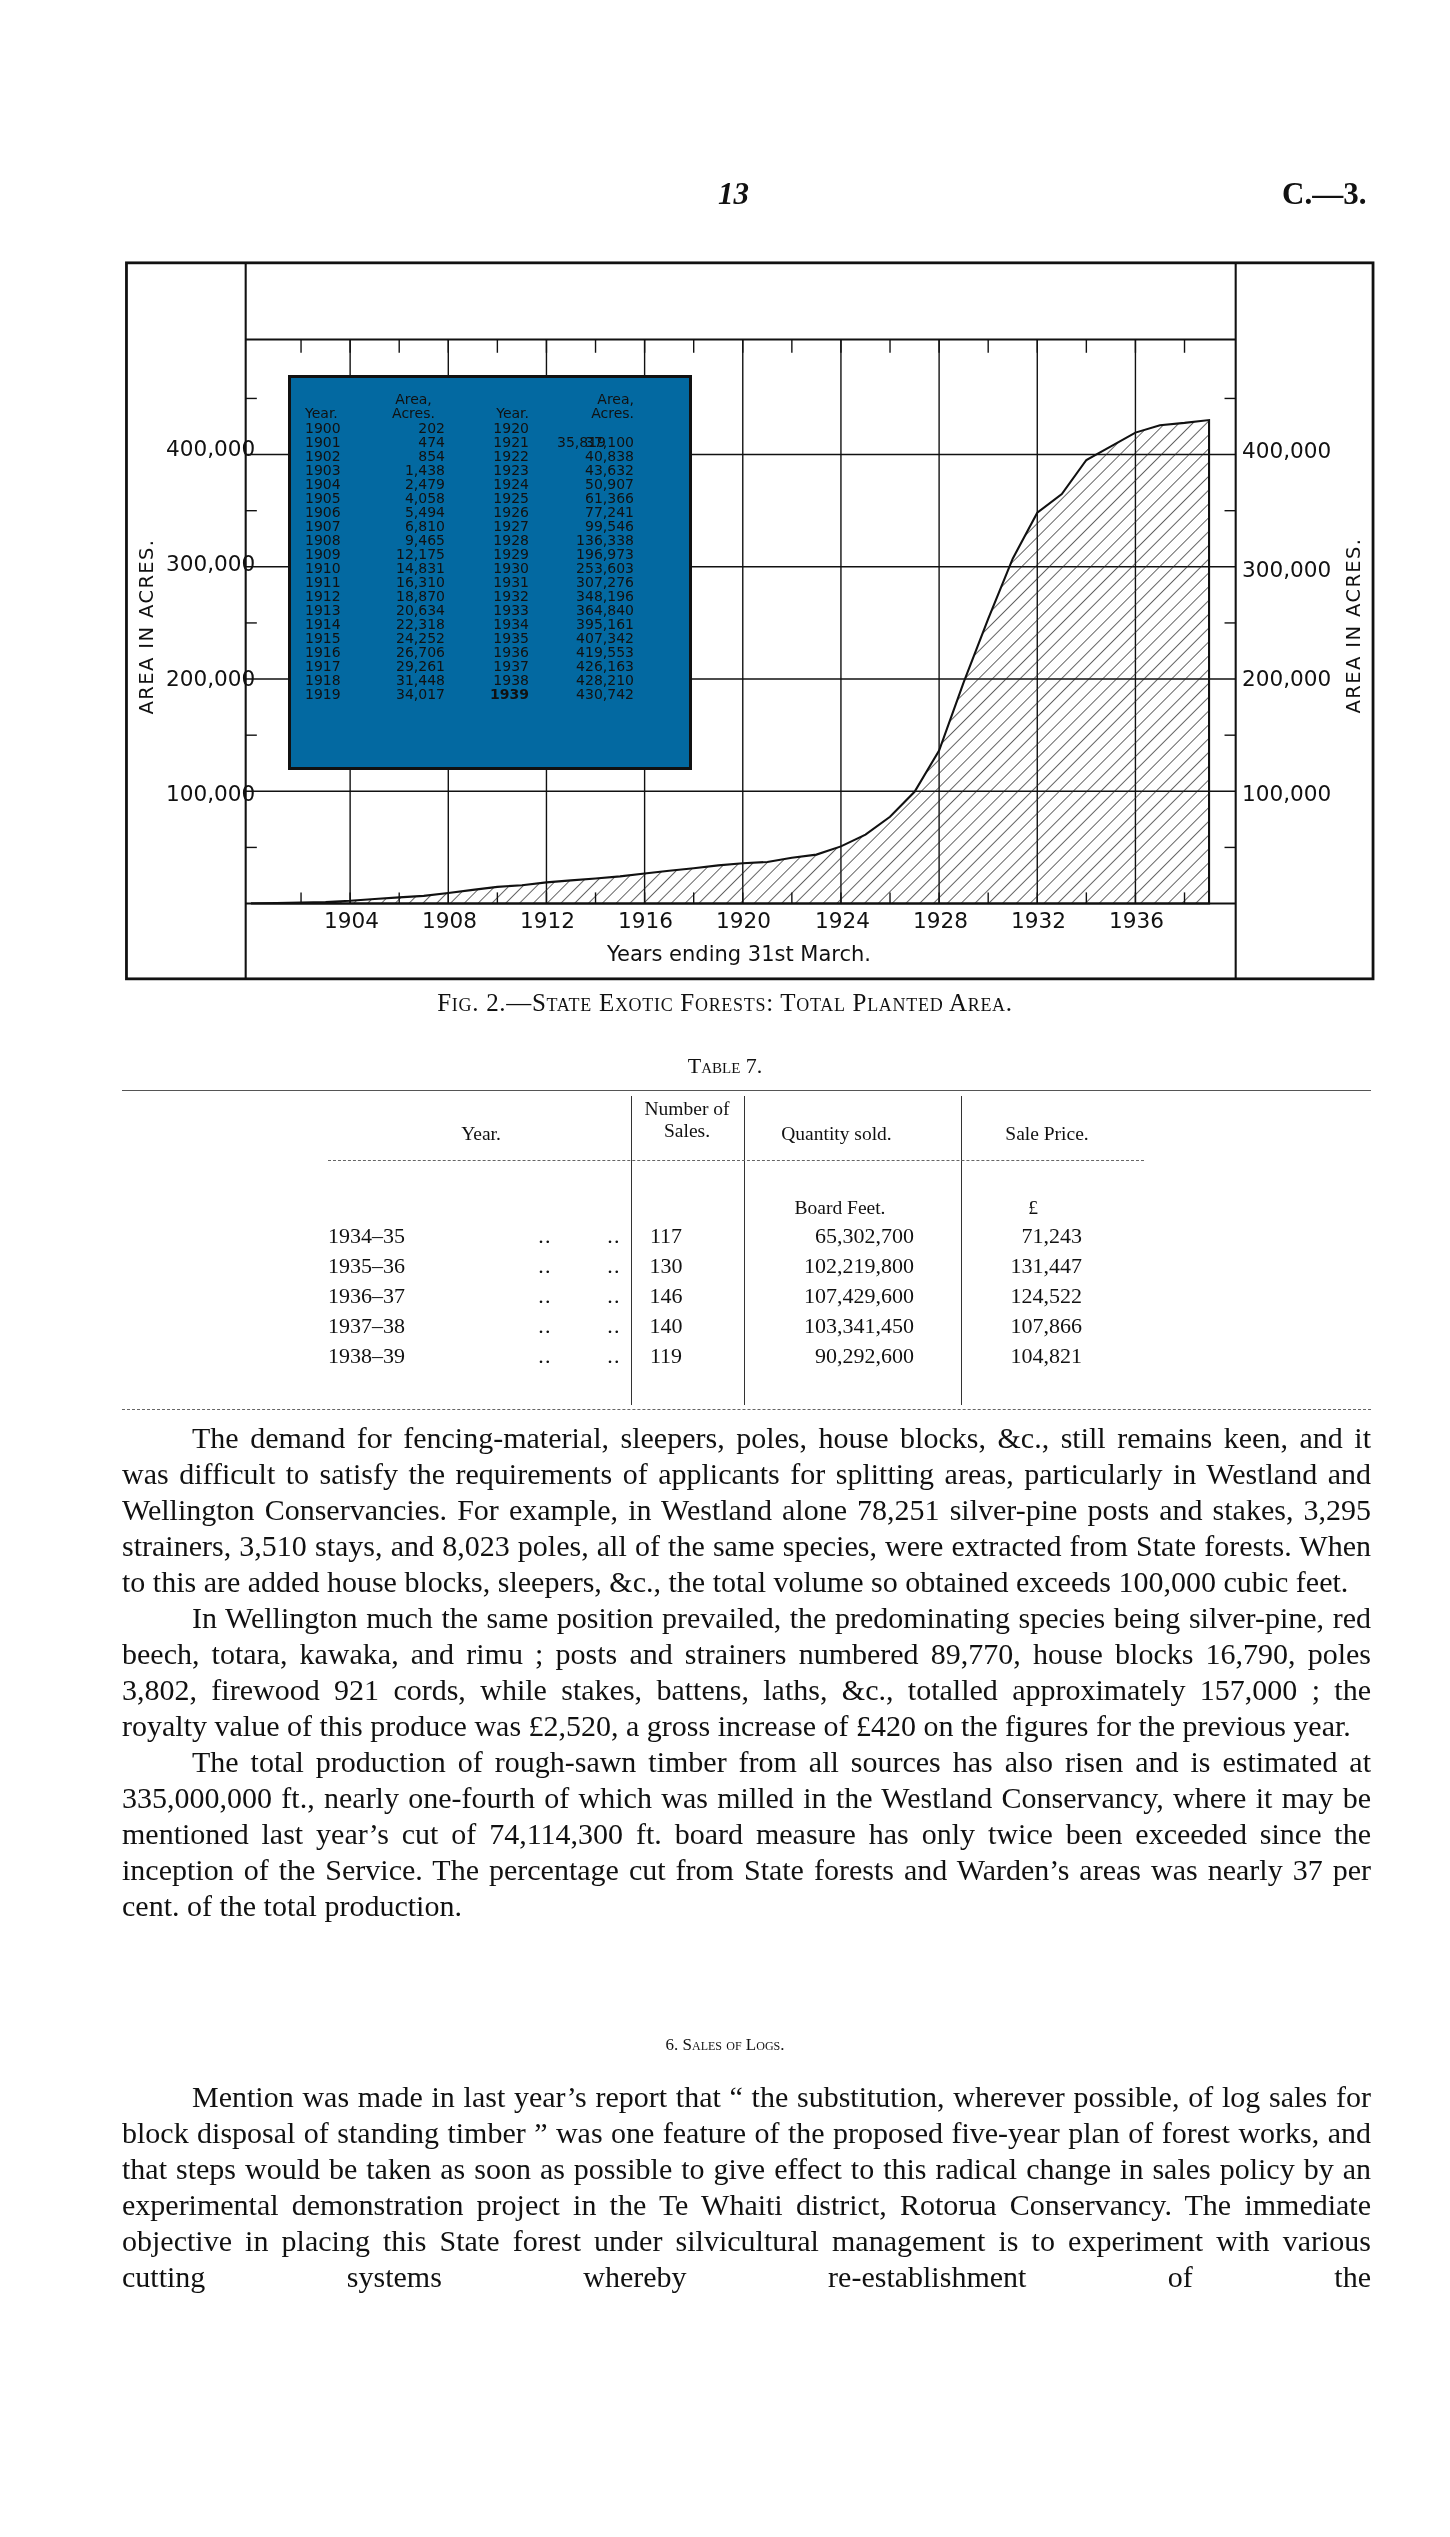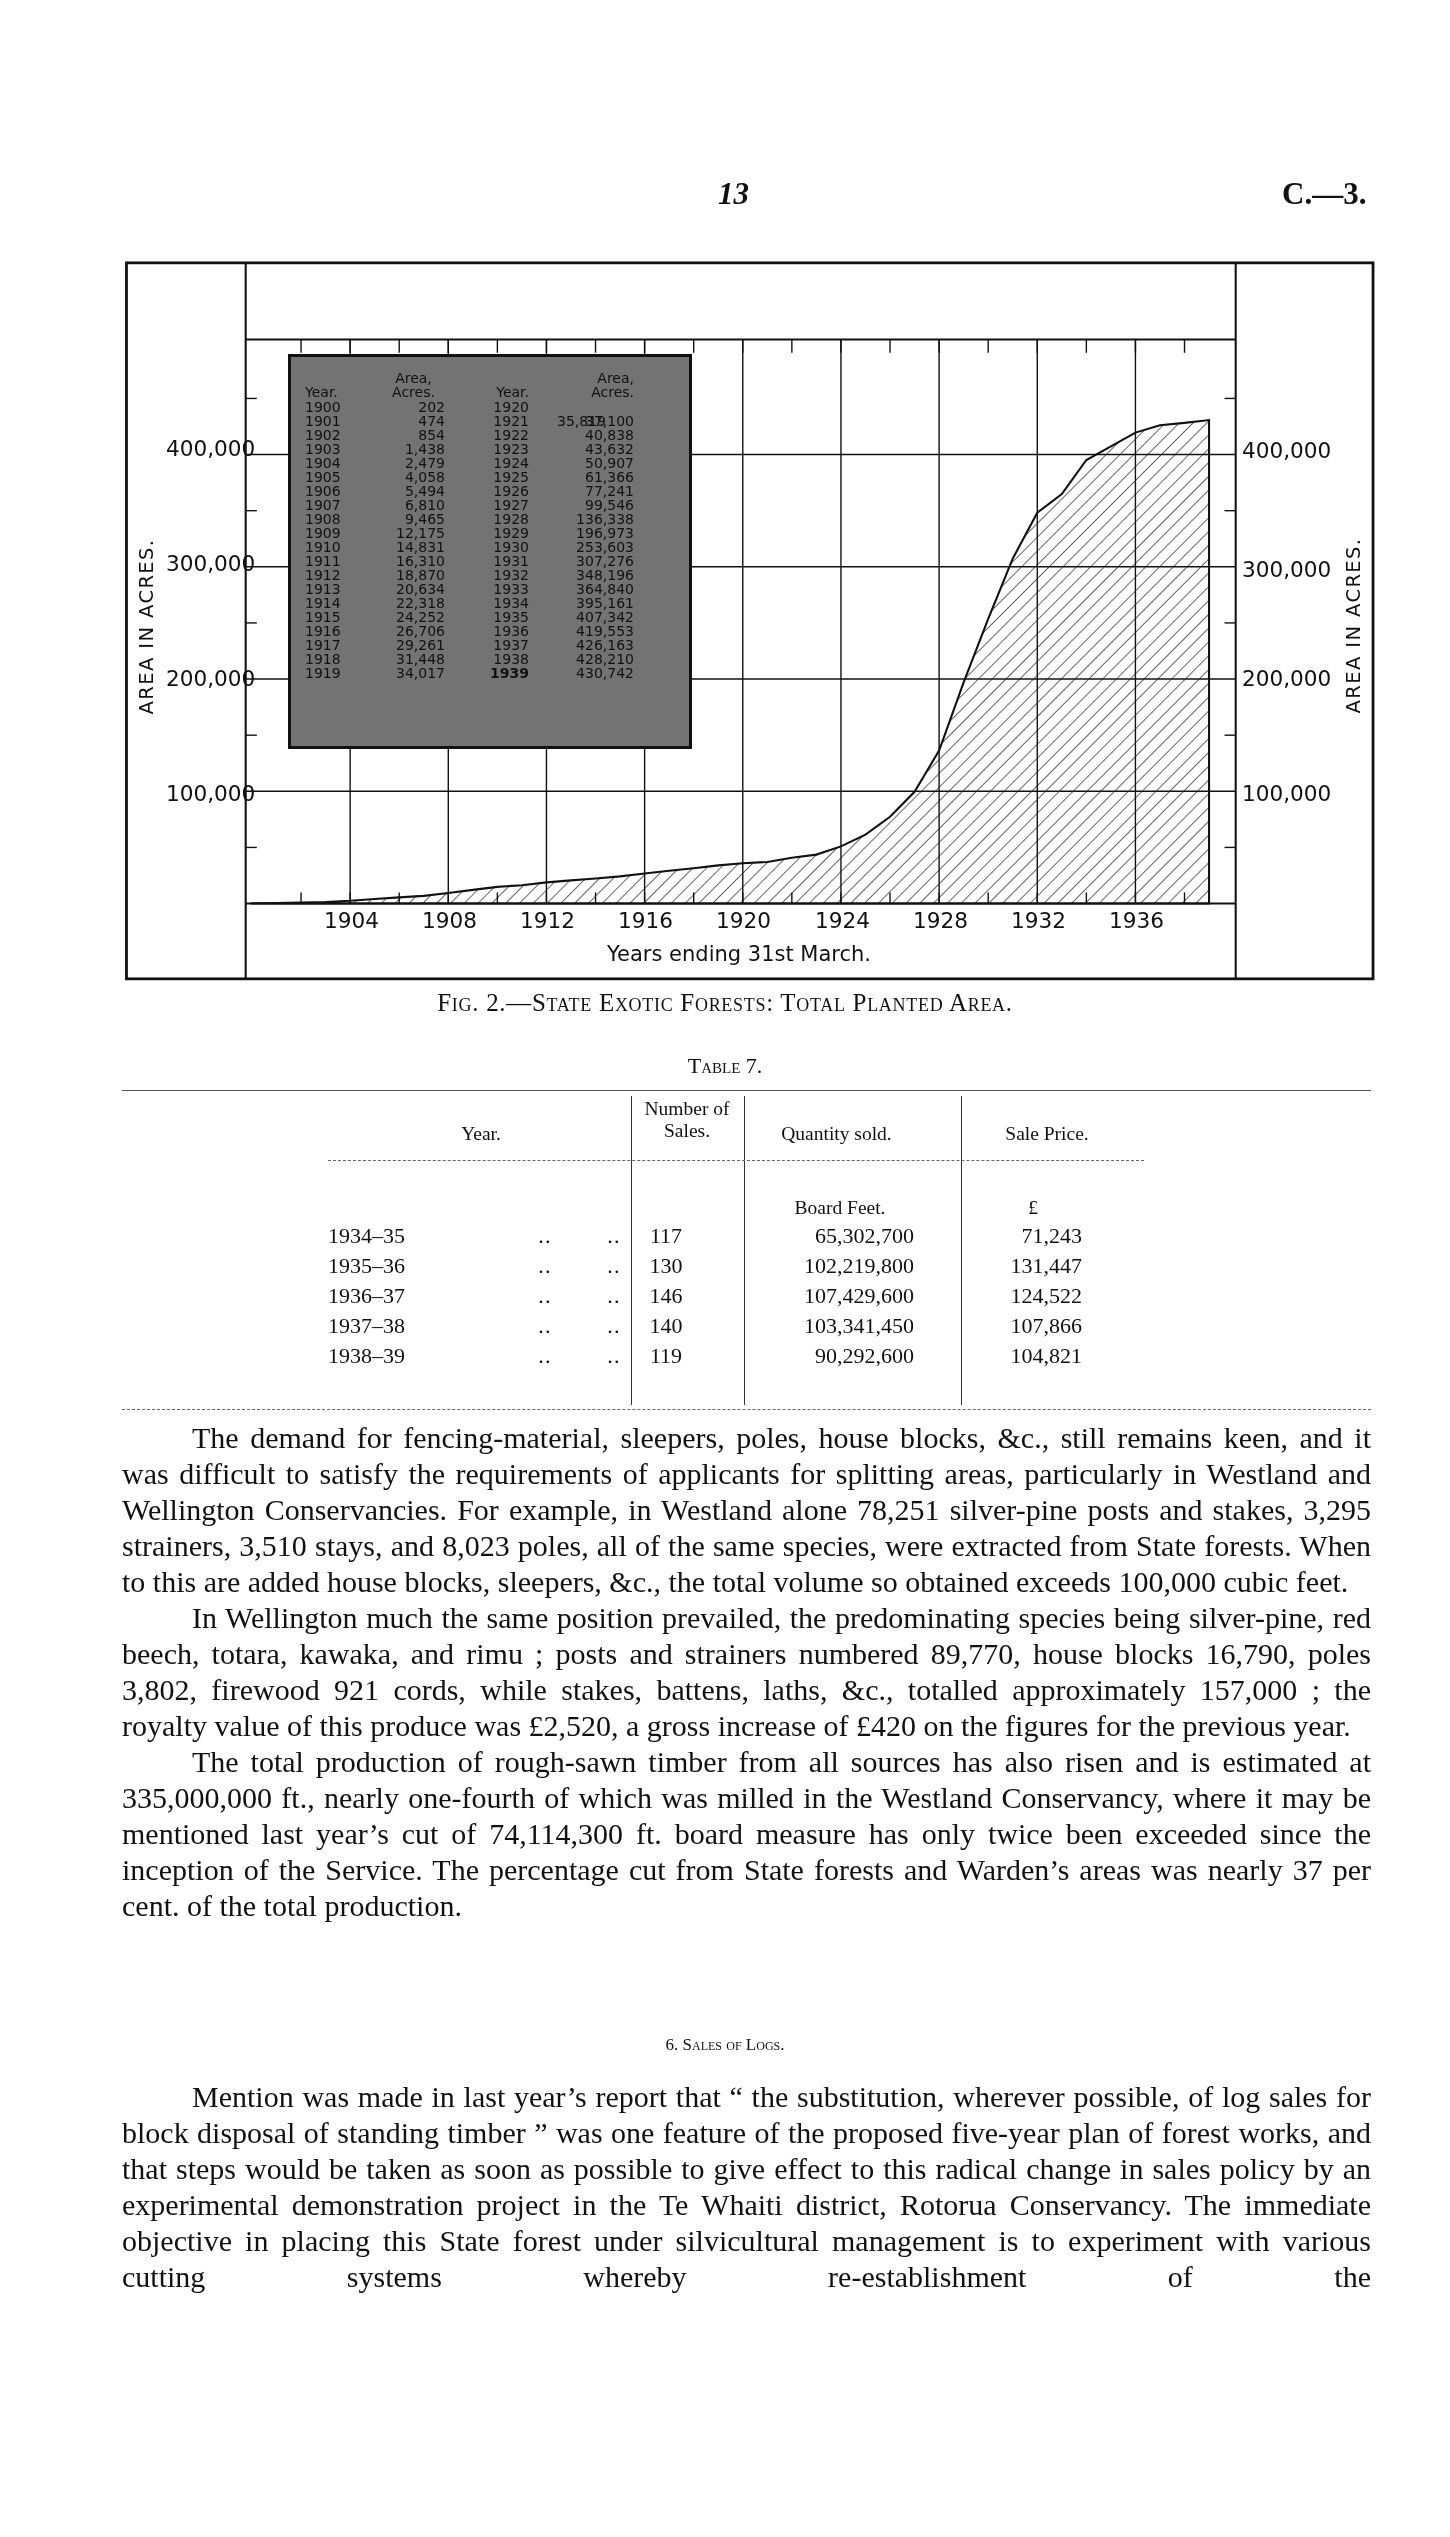--- a/index.html
+++ b/index.html
@@ -128,21 +128,21 @@
       <div class="abs sans" style="left: 520px; top: 908px; font-size: 21.6px;">1912</div>
       <div class="abs sans" style="left: 618px; top: 908px; font-size: 21.6px;">1916</div>
       <div class="abs sans" style="left: 716px; top: 908px; font-size: 21.6px;">1920</div>
       <div class="abs sans" style="left: 815px; top: 908px; font-size: 21.6px;">1924</div>
       <div class="abs sans" style="left: 913px; top: 908px; font-size: 21.6px;">1928</div>
       <div class="abs sans" style="left: 1011px; top: 908px; font-size: 21.6px;">1932</div>
       <div class="abs sans" style="left: 1109px; top: 908px; font-size: 21.6px;">1936</div>
     </div>
 <div class="abs sans" style="left:607px;top:942px;font-size:21px;">Years ending 31st March.</div>
 
-<div class="abs" style="left:288px;top:354px;width:398px;height:389px;border:3.5px solid #111;background:#737373;">
+<div class="abs" style="left:288px;top:375px;width:398px;height:389px;border:3.5px solid #111;background:#0369a1;">
   <div class="abs mini-table" style="left:14px;top:14px;width:370px;">
     <div style="display:flex;height:14px;">
       <span style="width:77px;"></span>
       <span style="width:63px;text-align:center;">Area,</span>
       <span style="width:84px;"></span>
       <span style="width:105px;text-align:right;padding-right:14px;">Area,</span>
     </div>
     <div style="display:flex;height:15.3px;">
       <span style="width:77px;">Year.</span>
       <span style="width:63px;text-align:center;">Acres.</span>

